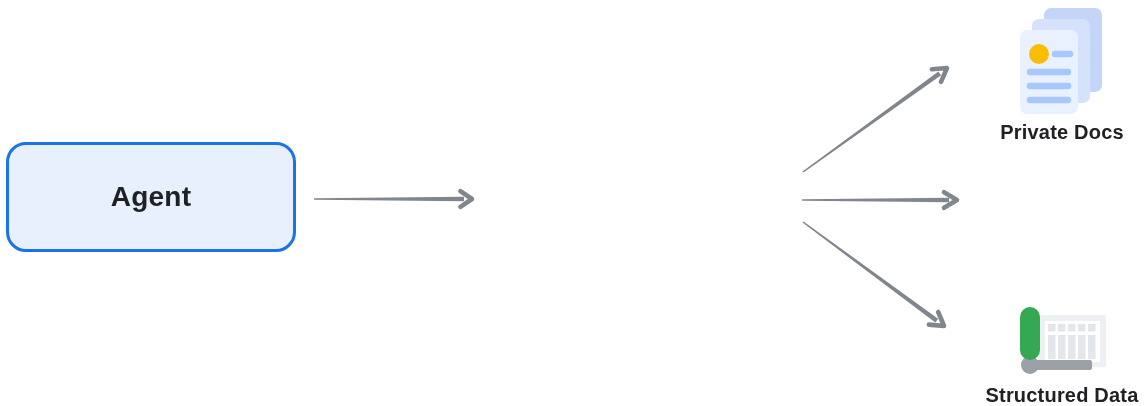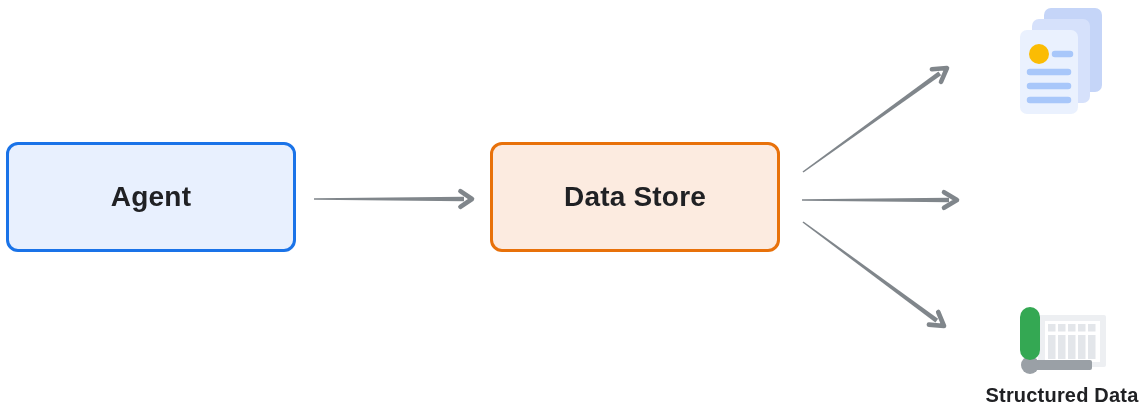--- a/index.html
+++ b/index.html
@@ -27,21 +27,21 @@
     fill: none;
     stroke: var(--arrow-gray, #80868B);
     stroke-width: 4.6;
     stroke-linecap: round;
     stroke-linejoin: round;
   }
   .node {
     position: absolute;
     width: 290px; height: 110px;
     box-sizing: border-box;
-    border-radius: 12px;
+    border-radius: 20px;
     display: flex;
     align-items: center;
     justify-content: center;
     font-size: 28px;
     font-weight: 600;
     letter-spacing: 0.2px;
   }
   .node-agent {
     left: 6px; top: 142px;
     background: var(--agent-fill, #E8F0FE);
@@ -113,35 +113,33 @@
     <g>
       <path class="arrow-shaft" d="M802.5,222.6 L935.4,322.5 L938.1,318.8 L803.5,221.4 Z"></path>
       <path class="arrow-head" d="M928.9,324.6 L944,326 L938.2,312"></path>
     </g>
   </svg>
 
   <div class="node node-agent">
     <span>Agent</span>
   </div>
 
-  <div class="node node-datastore">
-    <span>Data Store</span>
-  </div>
 
   <div class="target target-docs">
     <svg width="84" height="108" viewBox="0 0 84 108" xmlns="http://www.w3.org/2000/svg">
       <rect class="page-back" x="24" y="0" width="58" height="84" rx="7"></rect>
       <rect class="page-mid" x="12" y="11" width="58" height="84" rx="7"></rect>
       <rect class="page-front" x="0" y="22" width="58" height="84" rx="7"></rect>
       <circle class="doc-dot" cx="19" cy="46" r="10"></circle>
       <line class="doc-line" x1="35" y1="46" x2="50" y2="46"></line>
       <line class="doc-line" x1="10" y1="64" x2="48" y2="64"></line>
       <line class="doc-line" x1="10" y1="78" x2="48" y2="78"></line>
       <line class="doc-line" x1="10" y1="92" x2="48" y2="92"></line>
     </svg>
+    <div class="target-label">Private Docs</div>
   </div>
 
 
   <div class="target target-structured">
     <svg width="92" height="70" viewBox="0 0 92 70" xmlns="http://www.w3.org/2000/svg">
       <rect class="sheet-bg" x="22" y="10" width="68" height="52" rx="2"></rect>
       <rect class="sheet-grid-frame" x="29" y="16" width="55" height="41"></rect>
       <rect class="sheet-cell" x="32" y="19" width="7.5" height="7.5"></rect>
       <rect class="sheet-cell" x="42" y="19" width="7.5" height="7.5"></rect>
       <rect class="sheet-cell" x="52" y="19" width="7.5" height="7.5"></rect>

